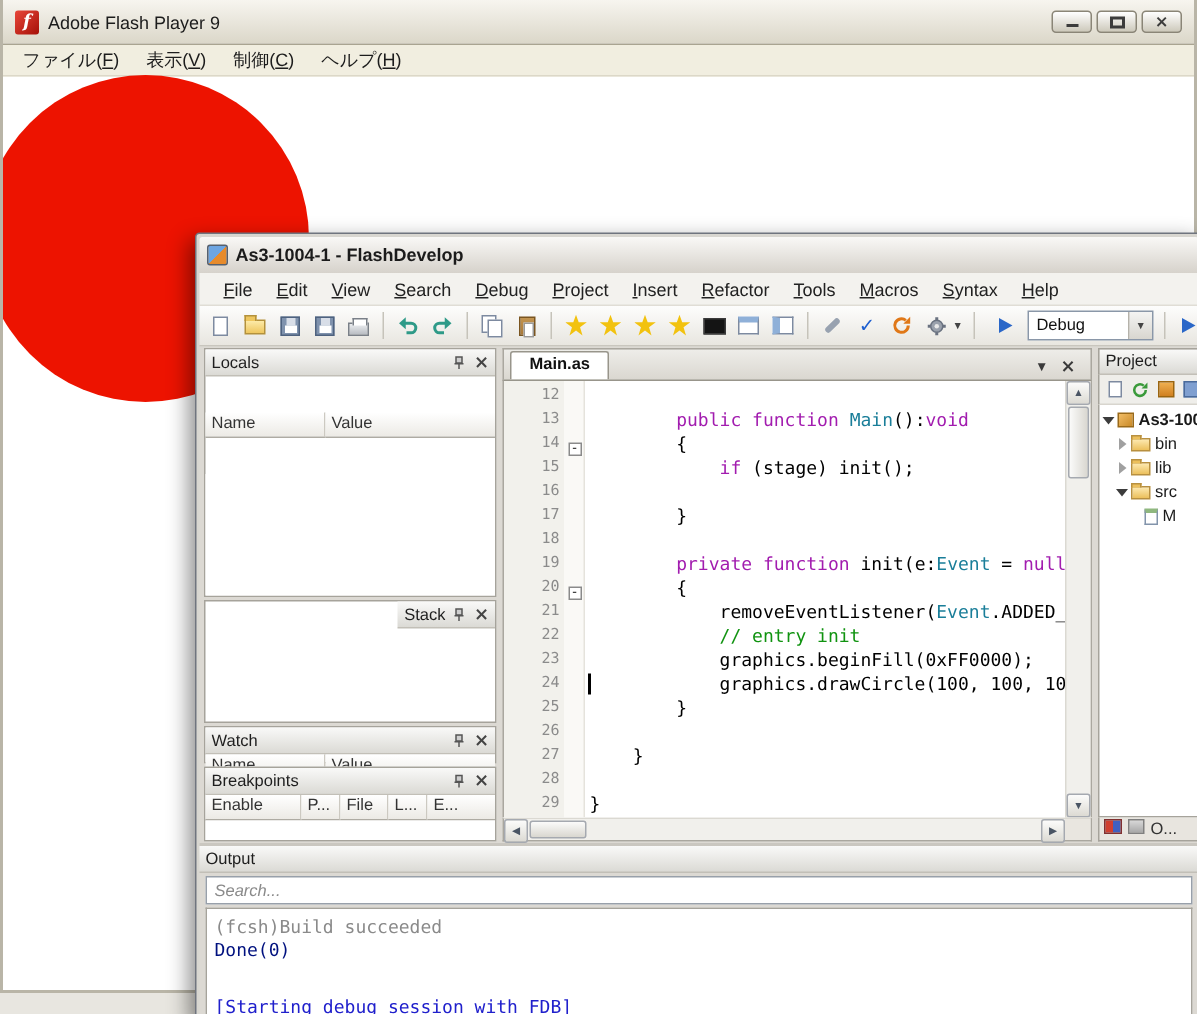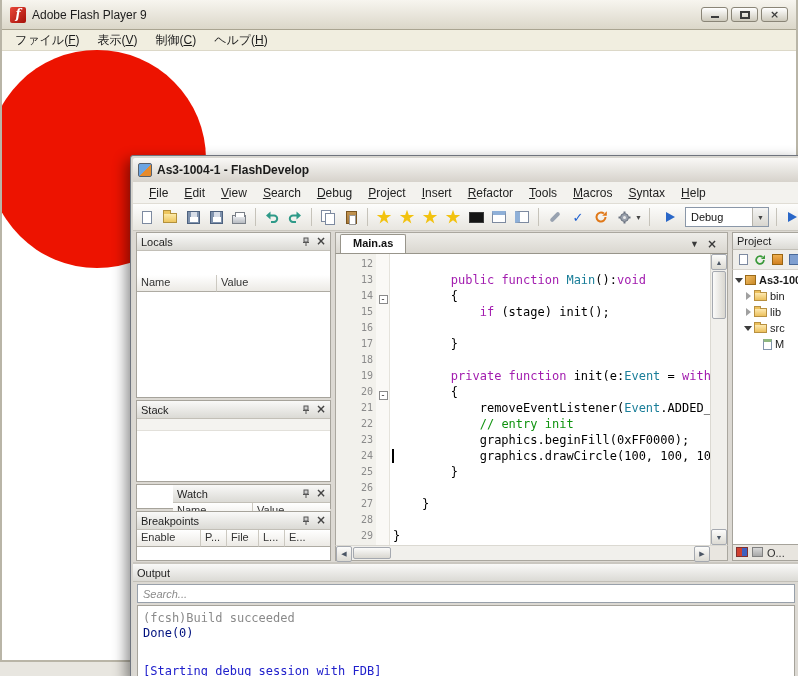--- a/index.html
+++ b/index.html
@@ -69,22 +69,22 @@
   .combo-text{flex:1;padding-left:5px;color:#111;}
   .combo-btn{width:16px;height:100%;background:linear-gradient(#f4f4f3,#d8d6cf);border-left:1px solid #b5b2aa;
     display:flex;align-items:center;justify-content:center;font-size:7px;color:#444;}
 
   
   .fd-main{flex:1;display:flex;min-height:0;background:#dcd9d3;}
   .vsplit{width:4px;flex:none;}
   .dock-left{width:198px;flex:none;display:flex;flex-direction:column;gap:2px;padding:1px 0 1px 3px;}
   .panel{display:flex;flex-direction:column;border:1px solid #a6a39b;background:#fff;min-height:0;}
   .panel-locals{height:166px;flex:none;gap:24px;}
-  .panel-stack{height:82px;flex:none;}
-  .panel-watch{height:25px;flex:none;padding-left:36px;}
+  .panel-stack{height:82px;flex:none;align-items:flex-end;}
+  .panel-watch{height:25px;flex:none;}
   .panel-bp{flex:1;}
   .panel-hdr{height:18px;flex:none;background:linear-gradient(#f9f9f8,#dbdad5);border-bottom:1px solid #c2bfb7;
     display:flex;align-items:center;gap:4px;padding:0 4px;font-size:11px;color:#1e1e1e;}
   .hdr-title{flex:1;white-space:nowrap;overflow:hidden;}
   .pin-icon{width:11px;height:11px;display:flex;align-items:center;justify-content:center;}
   .close-icon{font:bold 12px/11px "DejaVu Sans",sans-serif;color:#444;}
   .thead{display:flex;flex:none;height:17px;}
   .th{background:linear-gradient(#ffffff,#eceae5);border-right:1px solid #ccc9c1;border-bottom:1px solid #aeaba3;
     font-size:11px;color:#333;padding:1px 0 0 4px;white-space:nowrap;overflow:hidden;}
   .w-name{width:80px;flex:none;}
@@ -447,21 +447,21 @@
                 <div class="code-line">
                   <span class="ln-bm"></span>
                   <span class="ln-num">18</span>
                   <span class="ln-fold"></span>
                   <span class="ln-code"></span>
                 </div>
                 <div class="code-line">
                   <span class="ln-bm"></span>
                   <span class="ln-num">19</span>
                   <span class="ln-fold"></span>
-                  <span class="ln-code"><span class="tok-p">        </span><span class="tok-k">private</span><span class="tok-p"> </span><span class="tok-k">function</span><span class="tok-p"> init(e:</span><span class="tok-t">Event</span><span class="tok-p"> = </span><span class="tok-k">with</span></span>
+                  <span class="ln-code"><span class="tok-p">        </span><span class="tok-k">private</span><span class="tok-p"> </span><span class="tok-k">function</span><span class="tok-p"> init(e:</span><span class="tok-t">Event</span><span class="tok-p"> = </span><span class="tok-k">null</span></span>
                 </div>
                 <div class="code-line">
                   <span class="ln-bm"></span>
                   <span class="ln-num">20</span>
                   <span class="ln-fold"><span class="fold-box">-</span></span>
                   <span class="ln-code"><span class="tok-p">        {</span></span>
                 </div>
                 <div class="code-line">
                   <span class="ln-bm"></span>
                   <span class="ln-num">21</span>

